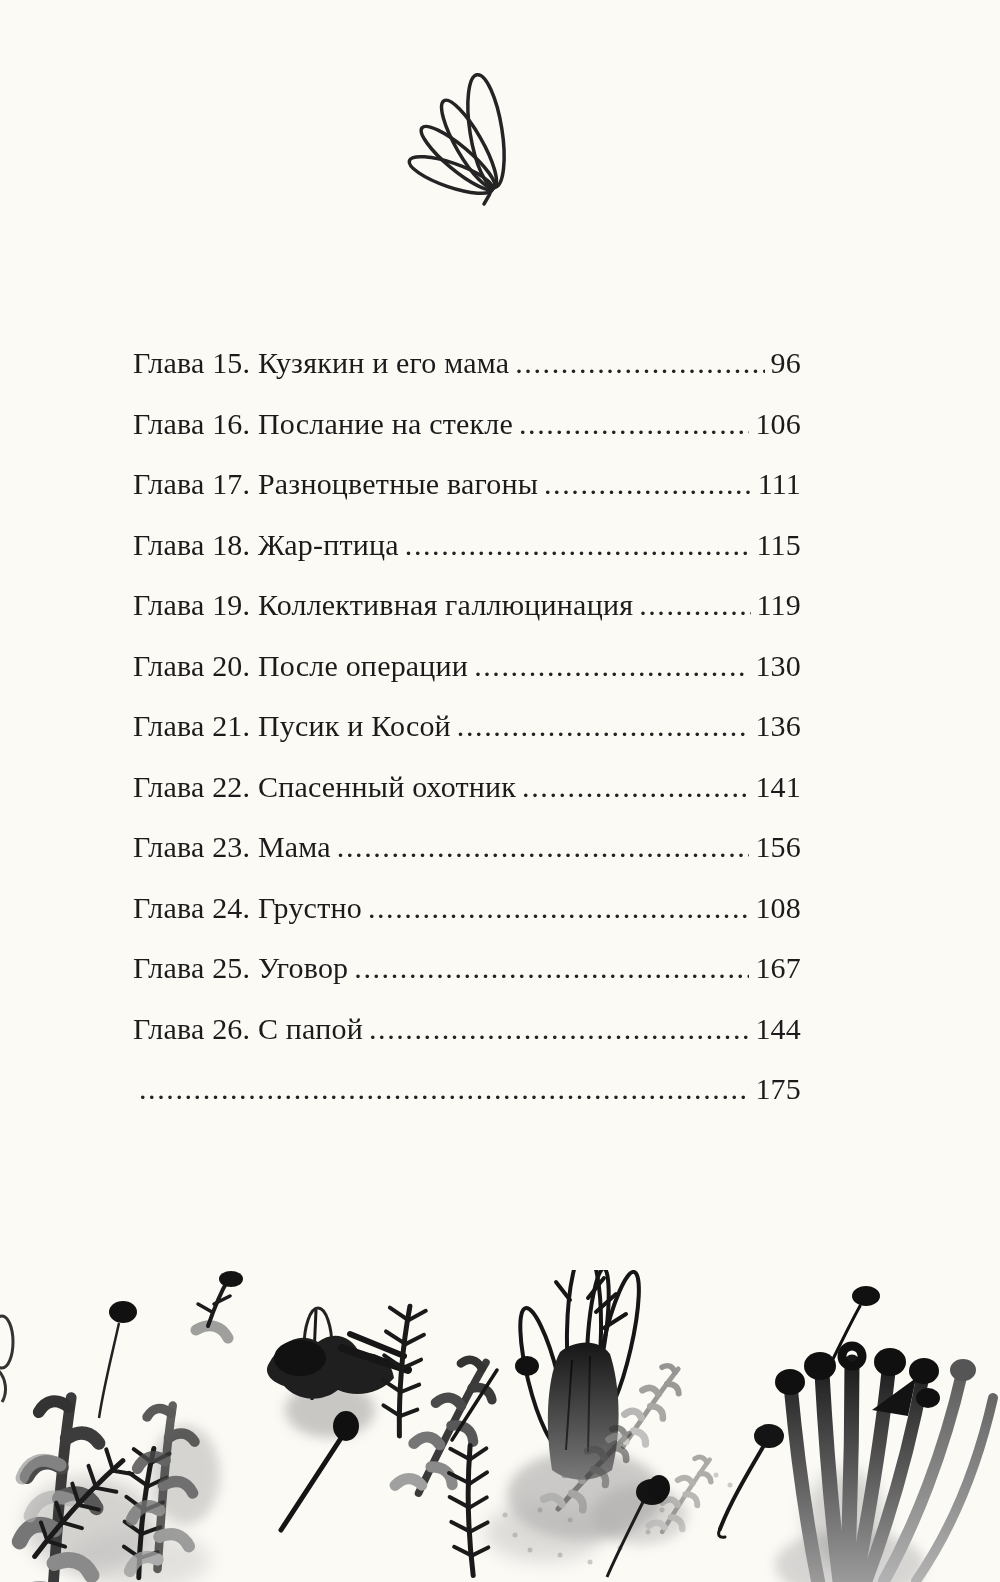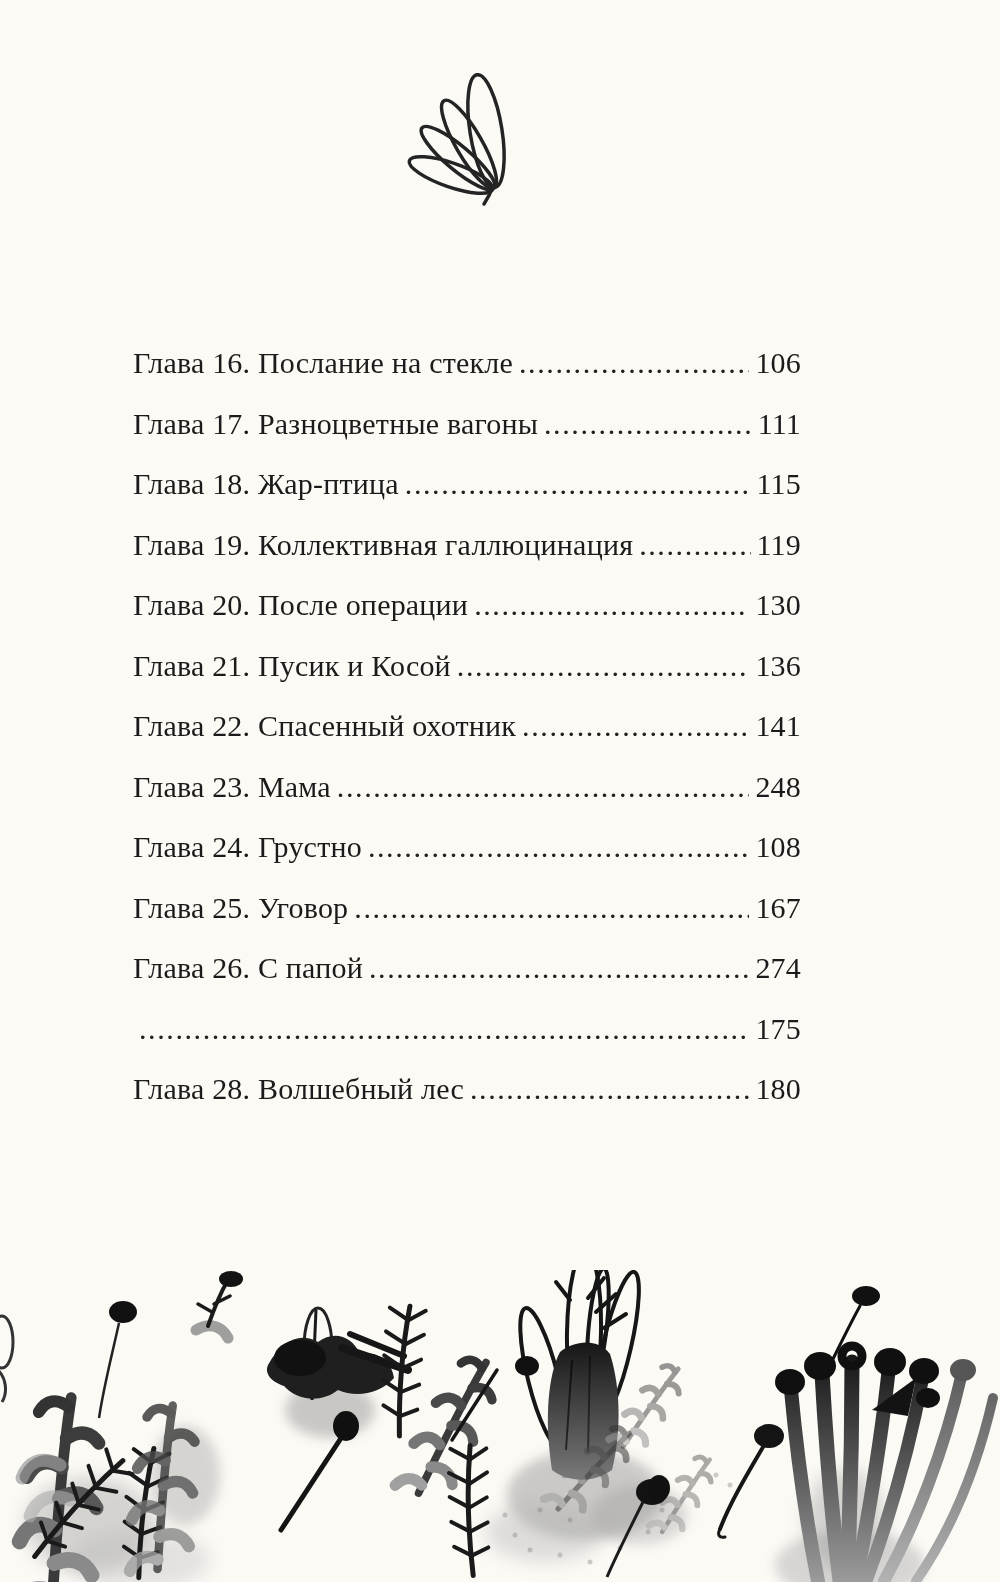--- a/index.html
+++ b/index.html
@@ -55,20 +55,25 @@
         <ellipse cx="91" cy="112" rx="13" ry="50" transform="rotate(-30 91 112)"></ellipse>
         <ellipse cx="80" cy="126" rx="12" ry="47" transform="rotate(-50 80 126)"></ellipse>
         <ellipse cx="73" cy="143" rx="12" ry="44" transform="rotate(-71 73 143)"></ellipse>
         <path d="M115,154 C113,160 110,166 106,172"></path>
       </g>
     </svg>
   </div>
 
   <div class="toc">
 
+      <div class="toc-row">
+        <span class="toc-title">Глава 15. Кузякин и его мама</span>
+        <span class="toc-dots"></span>
+        <span class="toc-page">96</span>
+      </div>
 
       <div class="toc-row">
         <span class="toc-title">Глава 16. Послание на стекле</span>
         <span class="toc-dots"></span>
         <span class="toc-page">106</span>
       </div>
 
       <div class="toc-row">
         <span class="toc-title">Глава 17. Разноцветные вагоны</span>
         <span class="toc-dots"></span>
@@ -101,51 +106,46 @@
 
       <div class="toc-row">
         <span class="toc-title">Глава 22. Спасенный охотник</span>
         <span class="toc-dots"></span>
         <span class="toc-page">141</span>
       </div>
 
       <div class="toc-row">
         <span class="toc-title">Глава 23. Мама</span>
         <span class="toc-dots"></span>
-        <span class="toc-page">248</span>
+        <span class="toc-page">156</span>
       </div>
 
       <div class="toc-row">
         <span class="toc-title">Глава 24. Грустно</span>
         <span class="toc-dots"></span>
         <span class="toc-page">108</span>
       </div>
 
       <div class="toc-row">
         <span class="toc-title">Глава 25. Уговор</span>
         <span class="toc-dots"></span>
         <span class="toc-page">167</span>
       </div>
 
       <div class="toc-row">
         <span class="toc-title">Глава 26. С папой</span>
         <span class="toc-dots"></span>
-        <span class="toc-page">274</span>
+        <span class="toc-page">144</span>
       </div>
 
       <div class="toc-row">
         <span class="toc-dots"></span>
         <span class="toc-page">175</span>
       </div>
 
-      <div class="toc-row">
-        <span class="toc-title">Глава 28. Волшебный лес</span>
-        <span class="toc-dots"></span>
-        <span class="toc-page">180</span>
-      </div>
     </div>
 
   <div class="bottom-art">
     <svg viewBox="0 0 1000 312" width="1000" height="312">
       <defs>
         <filter id="b6" x="-50%" y="-50%" width="200%" height="200%">
             <feGaussianBlur stdDeviation="6"></feGaussianBlur>
           </filter>
         <filter id="b9" x="-50%" y="-50%" width="200%" height="200%">
             <feGaussianBlur stdDeviation="9"></feGaussianBlur>

